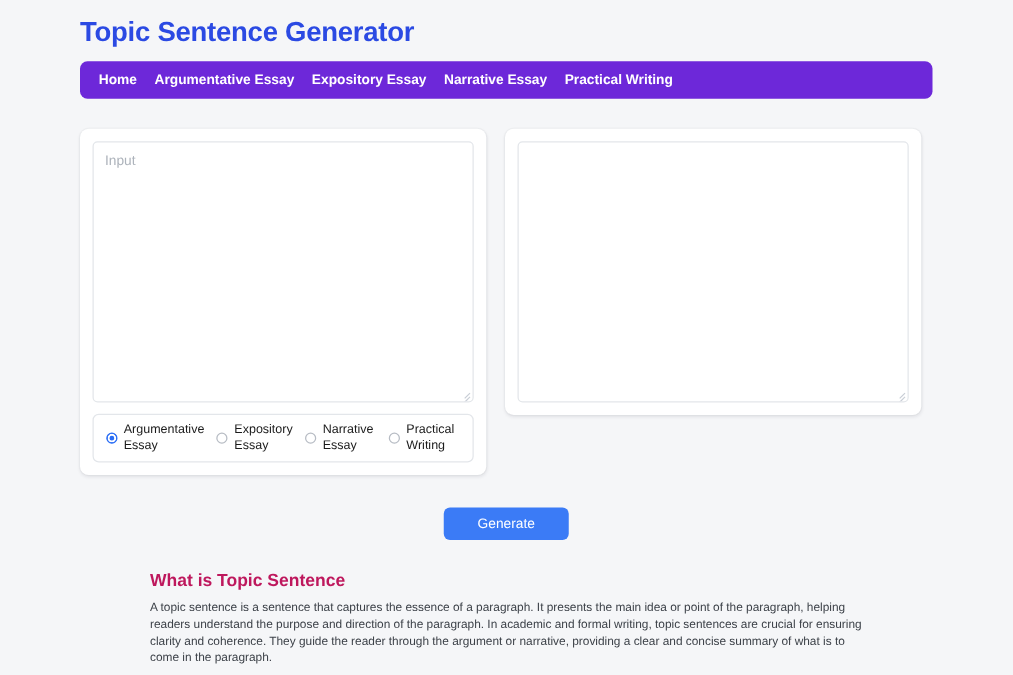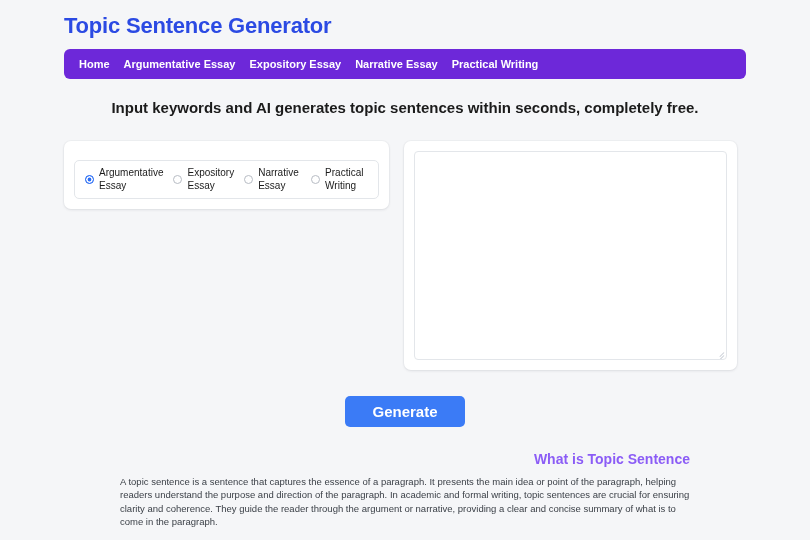--- a/index.html
+++ b/index.html
@@ -165,36 +165,36 @@
     display: flex;
     justify-content: center;
     margin-top: 26px;
   }
   .gen-btn {
     background: #3b7bf6;
     color: #fff;
     border: none;
     border-radius: 5px;
     font-family: "Liberation Sans", sans-serif;
-    font-size: 15px;
-    font-weight: bold;
+    font-size: 11px;
+    font-weight: normal;
     padding: 7px 27px;
     cursor: pointer;
   }
 
   
   .article {
     margin-top: 24px;
     width: 570px;
     margin-left: auto;
     margin-right: auto;
   }
   .article-title {
-    text-align: right;
-    color: #8b5cf6;
+    text-align: left;
+    color: #be185d;
     font-size: 14px;
     font-weight: bold;
     margin: 0 0 8px 0;
   }
   .article-body {
     font-size: 9.5px;
     line-height: 13.4px;
     color: #3c4148;
     margin: 0;
     text-align: left;
@@ -209,25 +209,31 @@
     <h1 class="site-title">Topic Sentence Generator</h1>
 
     <nav class="navbar">
       <a class="nav-item">Home</a>
       <a class="nav-item">Argumentative Essay</a>
       <a class="nav-item">Expository Essay</a>
       <a class="nav-item">Narrative Essay</a>
       <a class="nav-item">Practical Writing</a>
     </nav>
 
-    <div class="headline">Input keywords and AI generates topic sentences within seconds, completely free.</div>
 
     <div class="panels">
 
       <div class="card card-left">
+        <div class="textarea-box">
+          <div class="ta-placeholder">Input</div>
+          <span class="resize-handle">
+            <i class="rh1"></i>
+              <i class="rh2"></i>
+          </span>
+        </div>
 
         <div class="radio-group">
           <label class="radio-opt">
             <span class="radio-dot checked"></span>
             <span class="radio-label">Argumentative Essay</span>
           </label>
           <label class="radio-opt">
             <span class="radio-dot"></span>
             <span class="radio-label">Expository Essay</span>
           </label>

